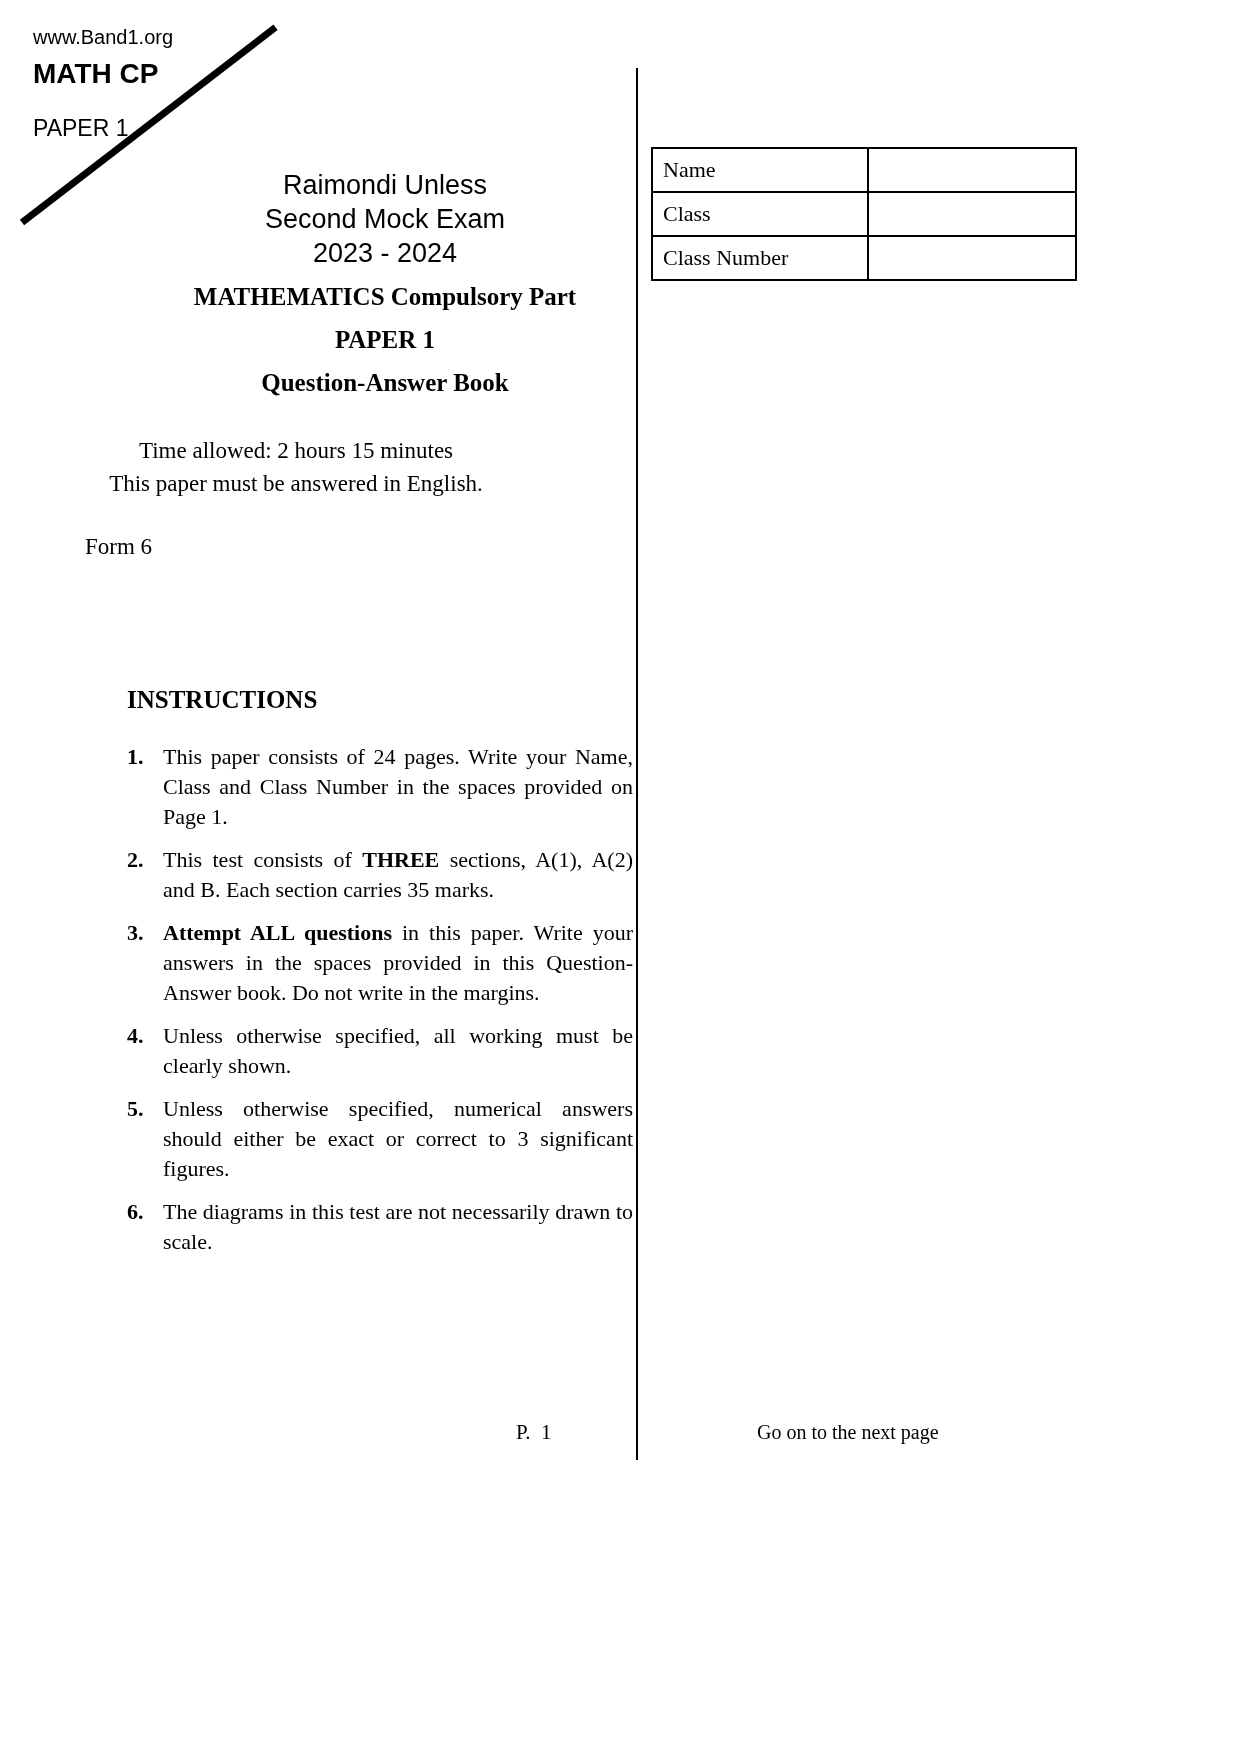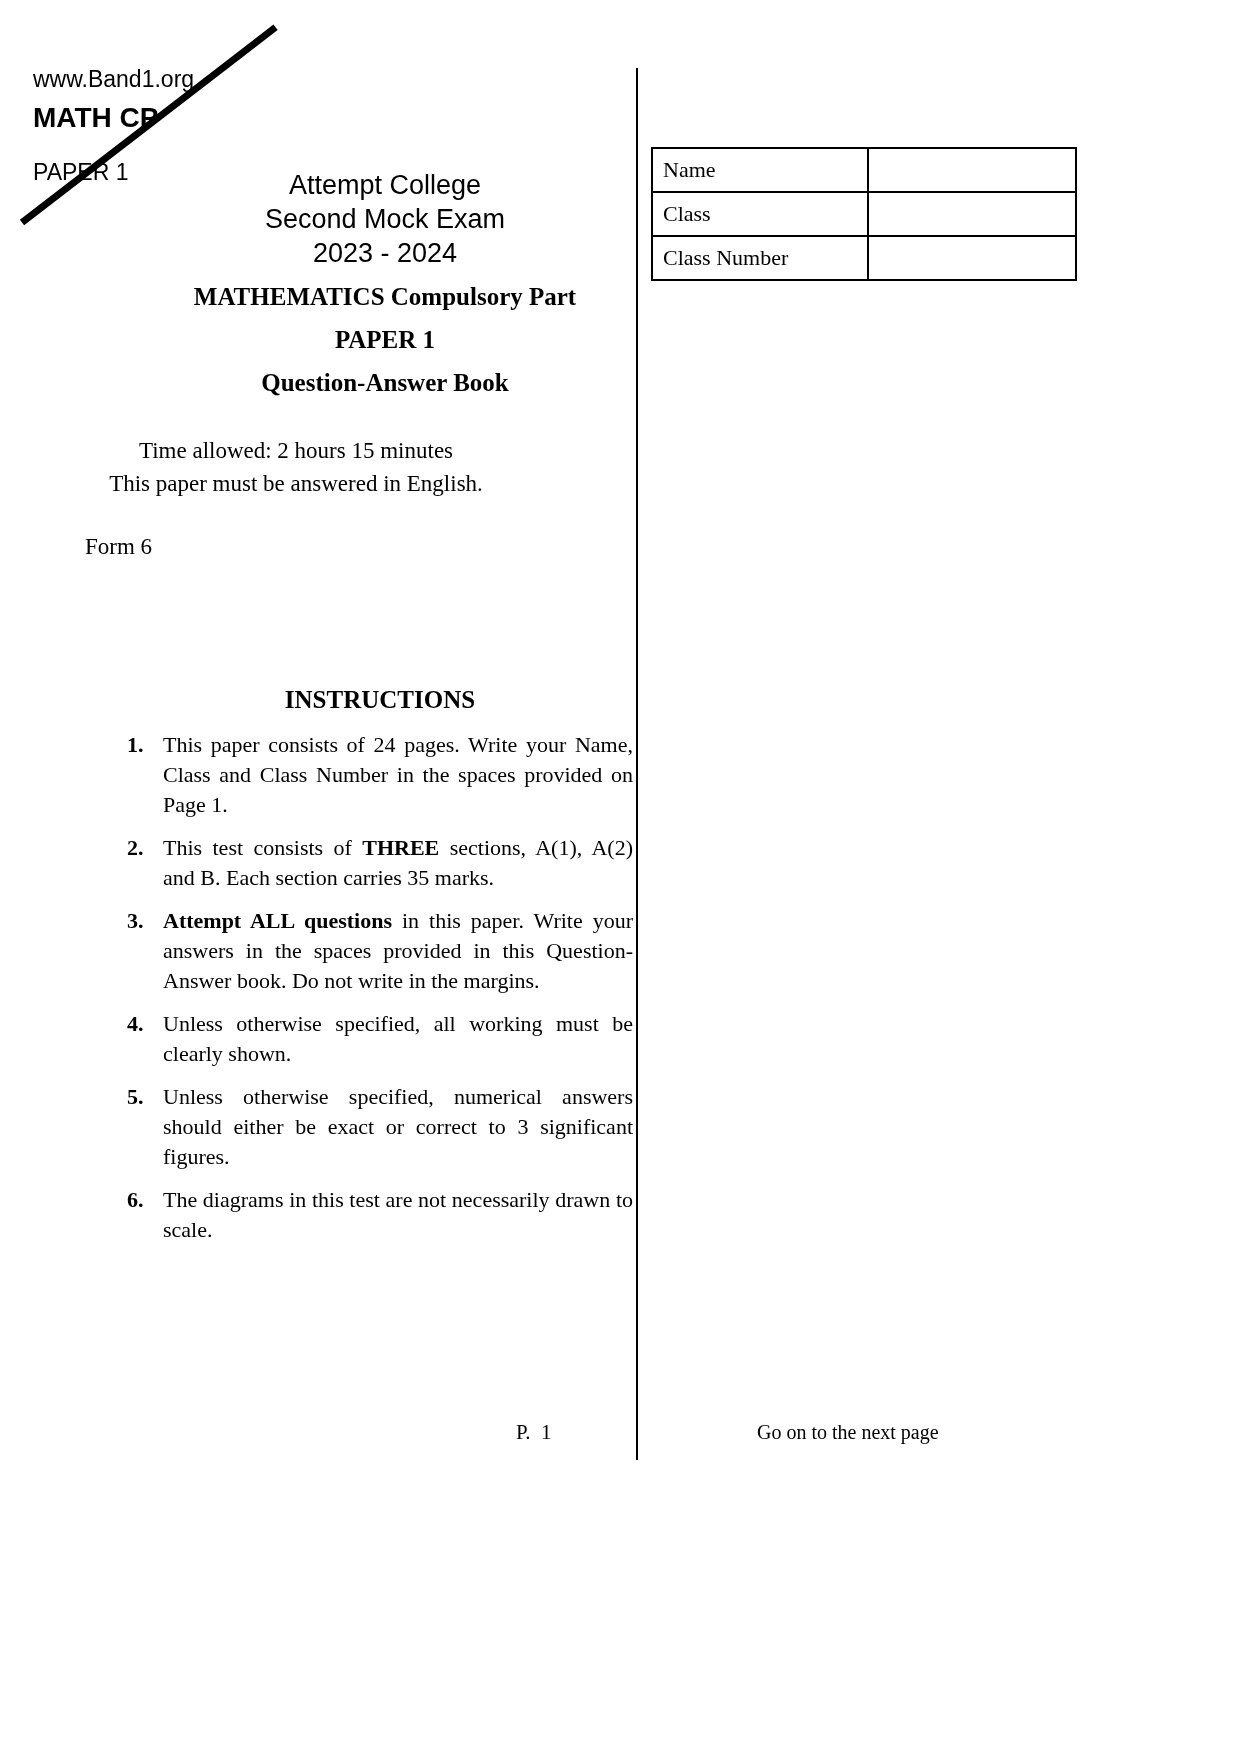--- a/index.html
+++ b/index.html
@@ -8,21 +8,21 @@
     position: relative;
     width: 1240px;
     height: 1754px;
     font-family: "Liberation Serif", serif;
     color: #000;
     overflow: hidden;
   }
 
   
   .corner { position: absolute; left: 33px; top: 26px; font-family: "Liberation Sans", sans-serif; }
-  .corner .site   { font-size: 23px; margin-top: 40px; }
+  .corner .site   { font-size: 20px; }
   .corner .mathcp { font-size: 28px; font-weight: bold; margin-top: 9px; }
   .corner .paper1 { font-size: 23px; margin-top: 25px; }
 
   
   .diagonal {
     position: absolute;
     left: 22px; top: 219px;
     width: 320px; height: 7px;
     background: #000;
     transform: rotate(-37.6deg);
@@ -60,21 +60,21 @@
   .gap-lg { margin-top: 10px; }
   .h-serif + .h-serif { margin-top: 9px; }
 
   
   .timeblock { position: absolute; left: 0; top: 434px; width: 592px; text-align: center; font-size: 23px; line-height: 33px; }
 
   .form6 { position: absolute; left: 85px; top: 534px; font-size: 23px; }
 
   
   .instructions { position: absolute; left: 127px; top: 686px; width: 506px; }
-  .ins-title { font-size: 25px; font-weight: bold; margin-bottom: 16px; text-align: center; }
+  .ins-title { font-size: 25px; font-weight: bold; margin-bottom: 28px; }
   .item {
     position: relative;
     padding-left: 36px;
     font-size: 22px;
     line-height: 30px;
     text-align: justify;
     margin-bottom: 13px;
   }
   .item .num { position: absolute; left: 0; font-weight: bold; }
   .item b { font-weight: bold; }
@@ -106,21 +106,21 @@
     <td class="value"></td>
   </tr>
   <tr>
     <td class="label">Class Number</td>
     <td class="value"></td>
   </tr>
 </tbody>
   </table>
 
 <div class="header">
-  <div class="h-sans">Attempt College</div>
+  <div class="h-sans">Raimondi Unless</div>
   <div class="h-sans">Second Mock Exam</div>
   <div class="h-sans">2023 - 2024</div>
   <div class="h-serif gap-lg">MATHEMATICS Compulsory Part</div>
   <div class="h-serif">PAPER 1</div>
   <div class="h-serif">Question-Answer Book</div>
 </div>
 
 <div class="timeblock">
   <div>Time allowed: 2 hours 15 minutes</div>
   <div>This paper must be answered in English.</div>

